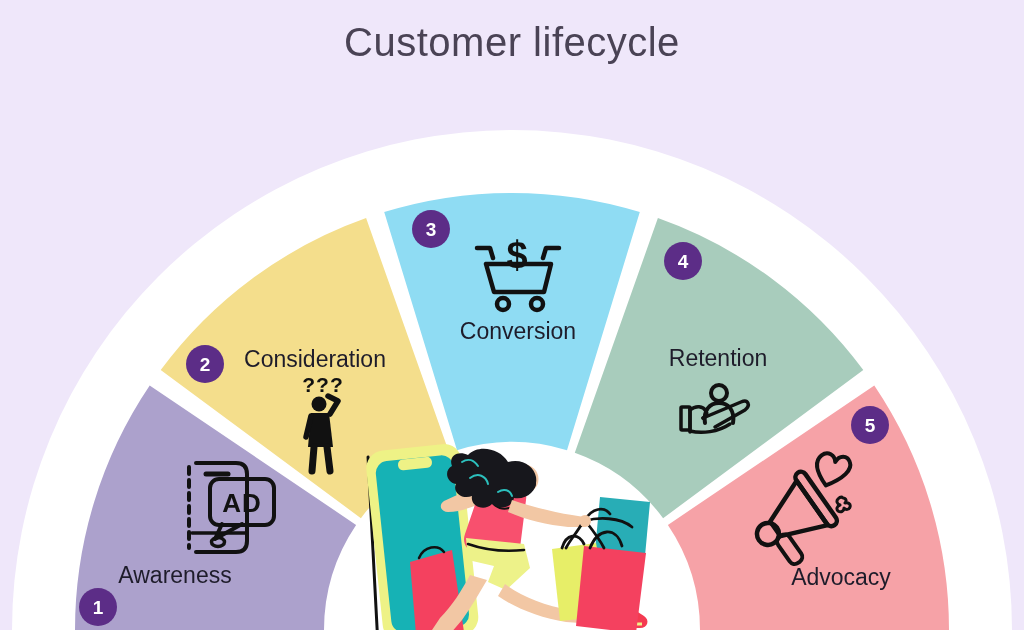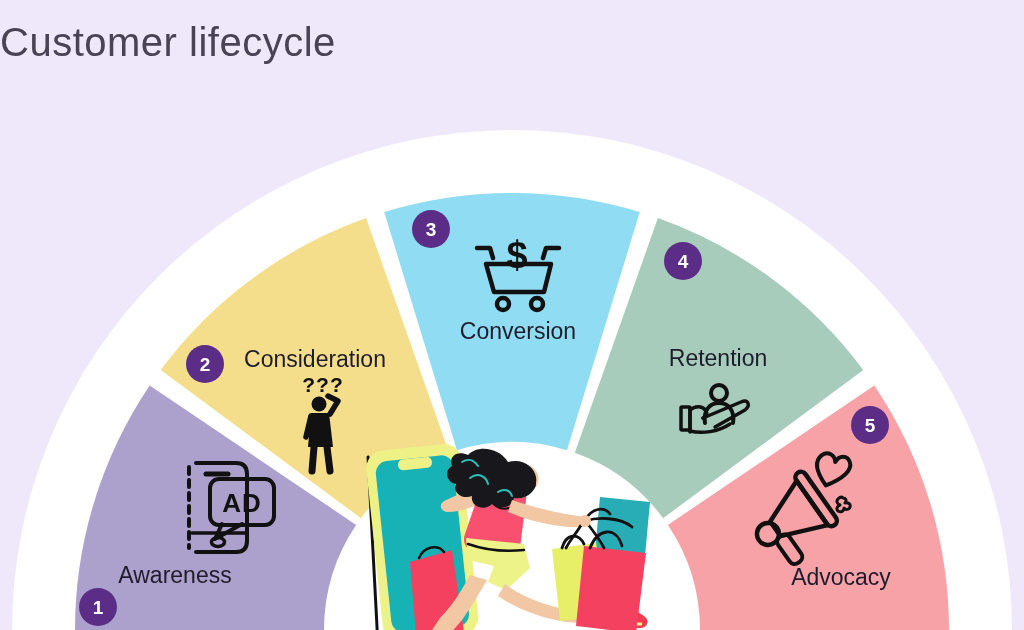--- a/index.html
+++ b/index.html
@@ -1,18 +1,18 @@
 <!DOCTYPE html>
 <html><head>
 <meta charset="utf-8">
 <style>
   html,body{margin:0;padding:0;background:#efe7fa;}
   .canvas{position:relative;width:1024px;height:630px;overflow:hidden;background:#efe7fa;
           font-family:"Liberation Sans",sans-serif;}
-  .title{position:absolute;top:20px;left:0;width:100%;
+  .title{position:absolute;top:20px;left:0;width:100%;text-align:center;
          font-size:40px;color:#4a4355;letter-spacing:.5px;}
   svg.scene{position:absolute;left:0;top:0;}
   .seg-label{font-size:23px;fill:#1e1c2a;text-anchor:middle;}
   .badge-num{font-size:19px;font-weight:bold;fill:#ffffff;text-anchor:middle;}
   .ink{stroke:#111111;fill:none;stroke-linecap:round;stroke-linejoin:round;}
   .ink-fill{fill:#111111;stroke:none;}
   .ann{font-weight:bold;fill:#111111;text-anchor:middle;}
 </style>
 </head>
 <body>

